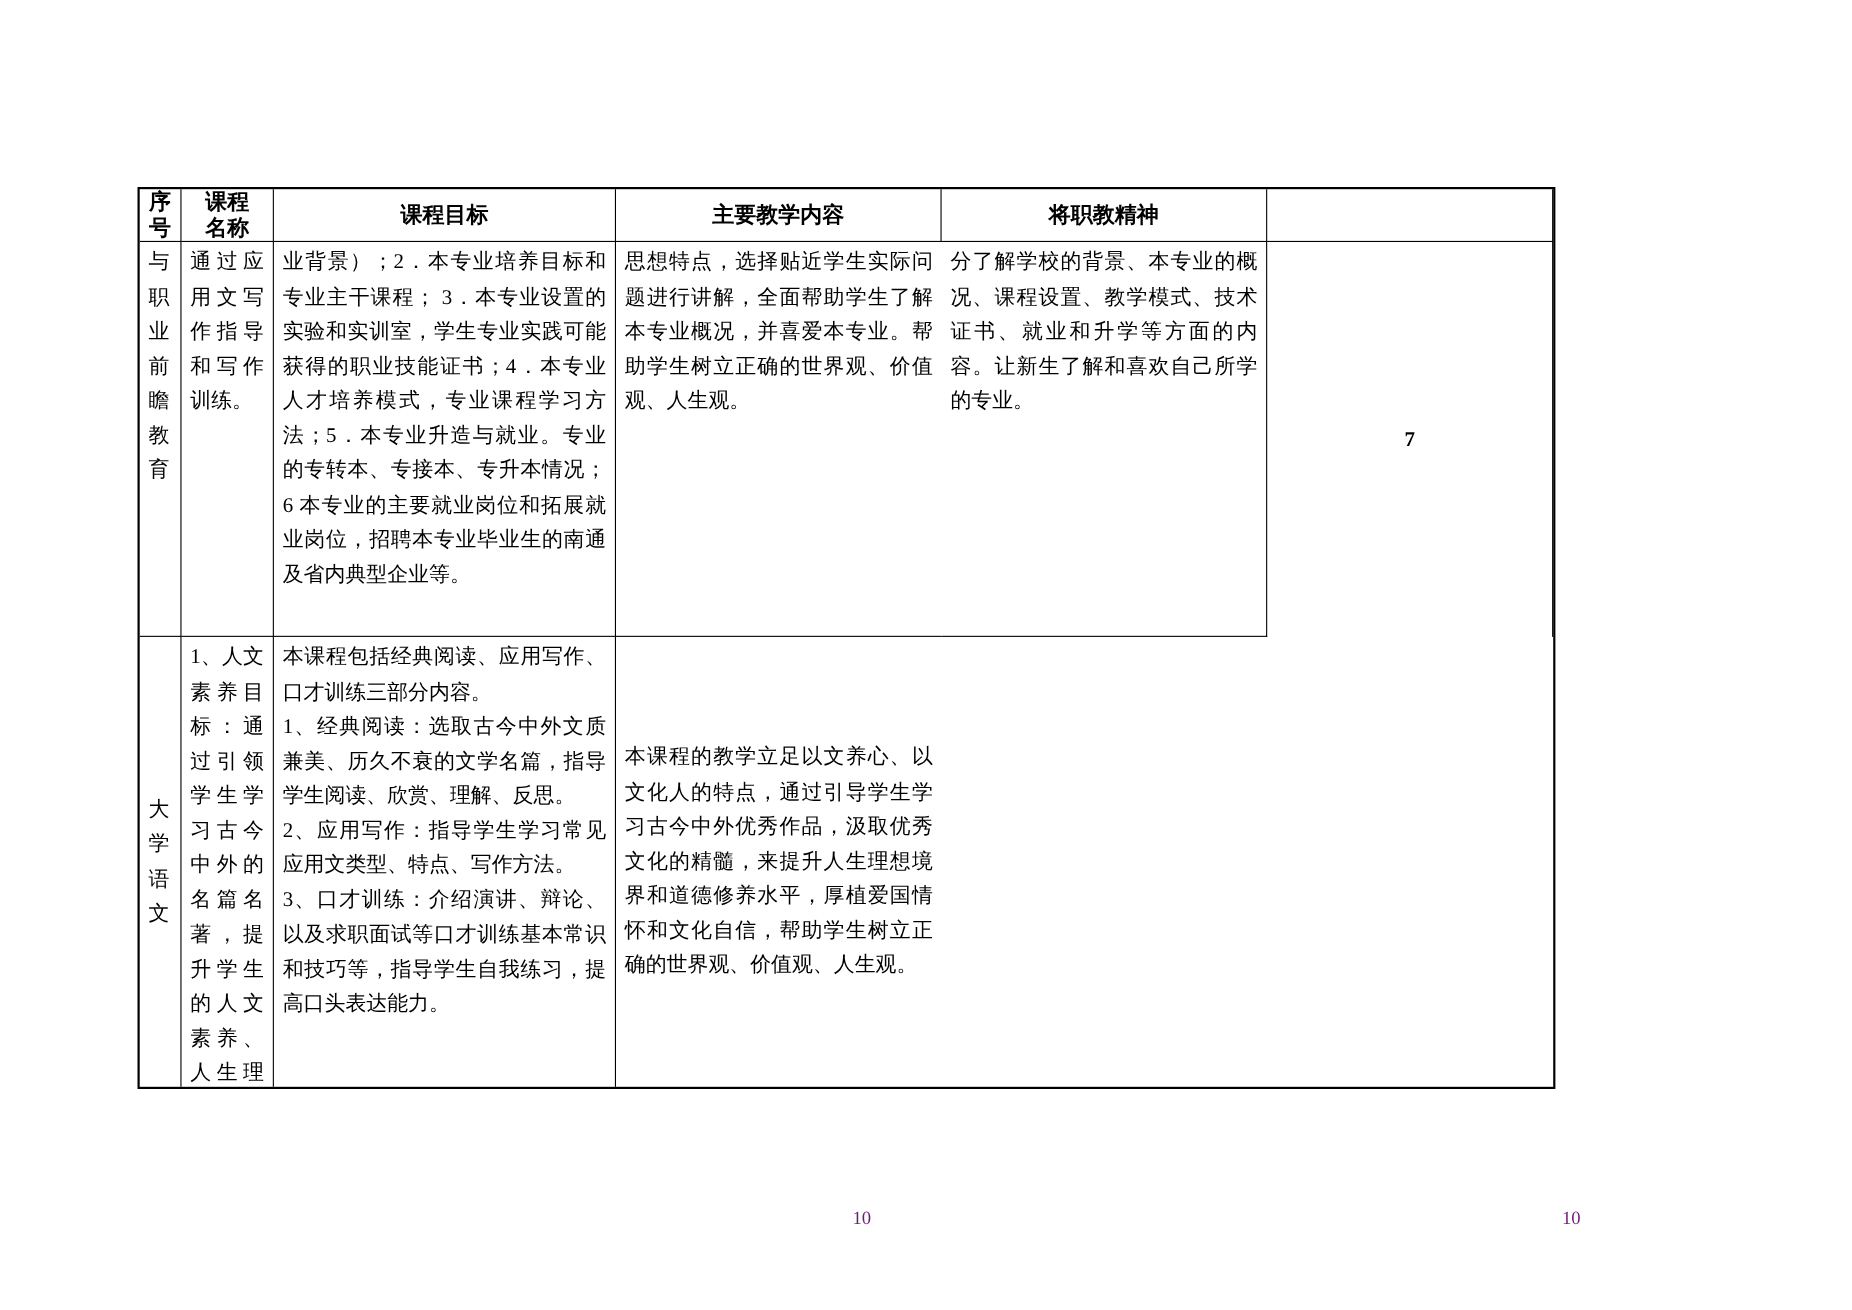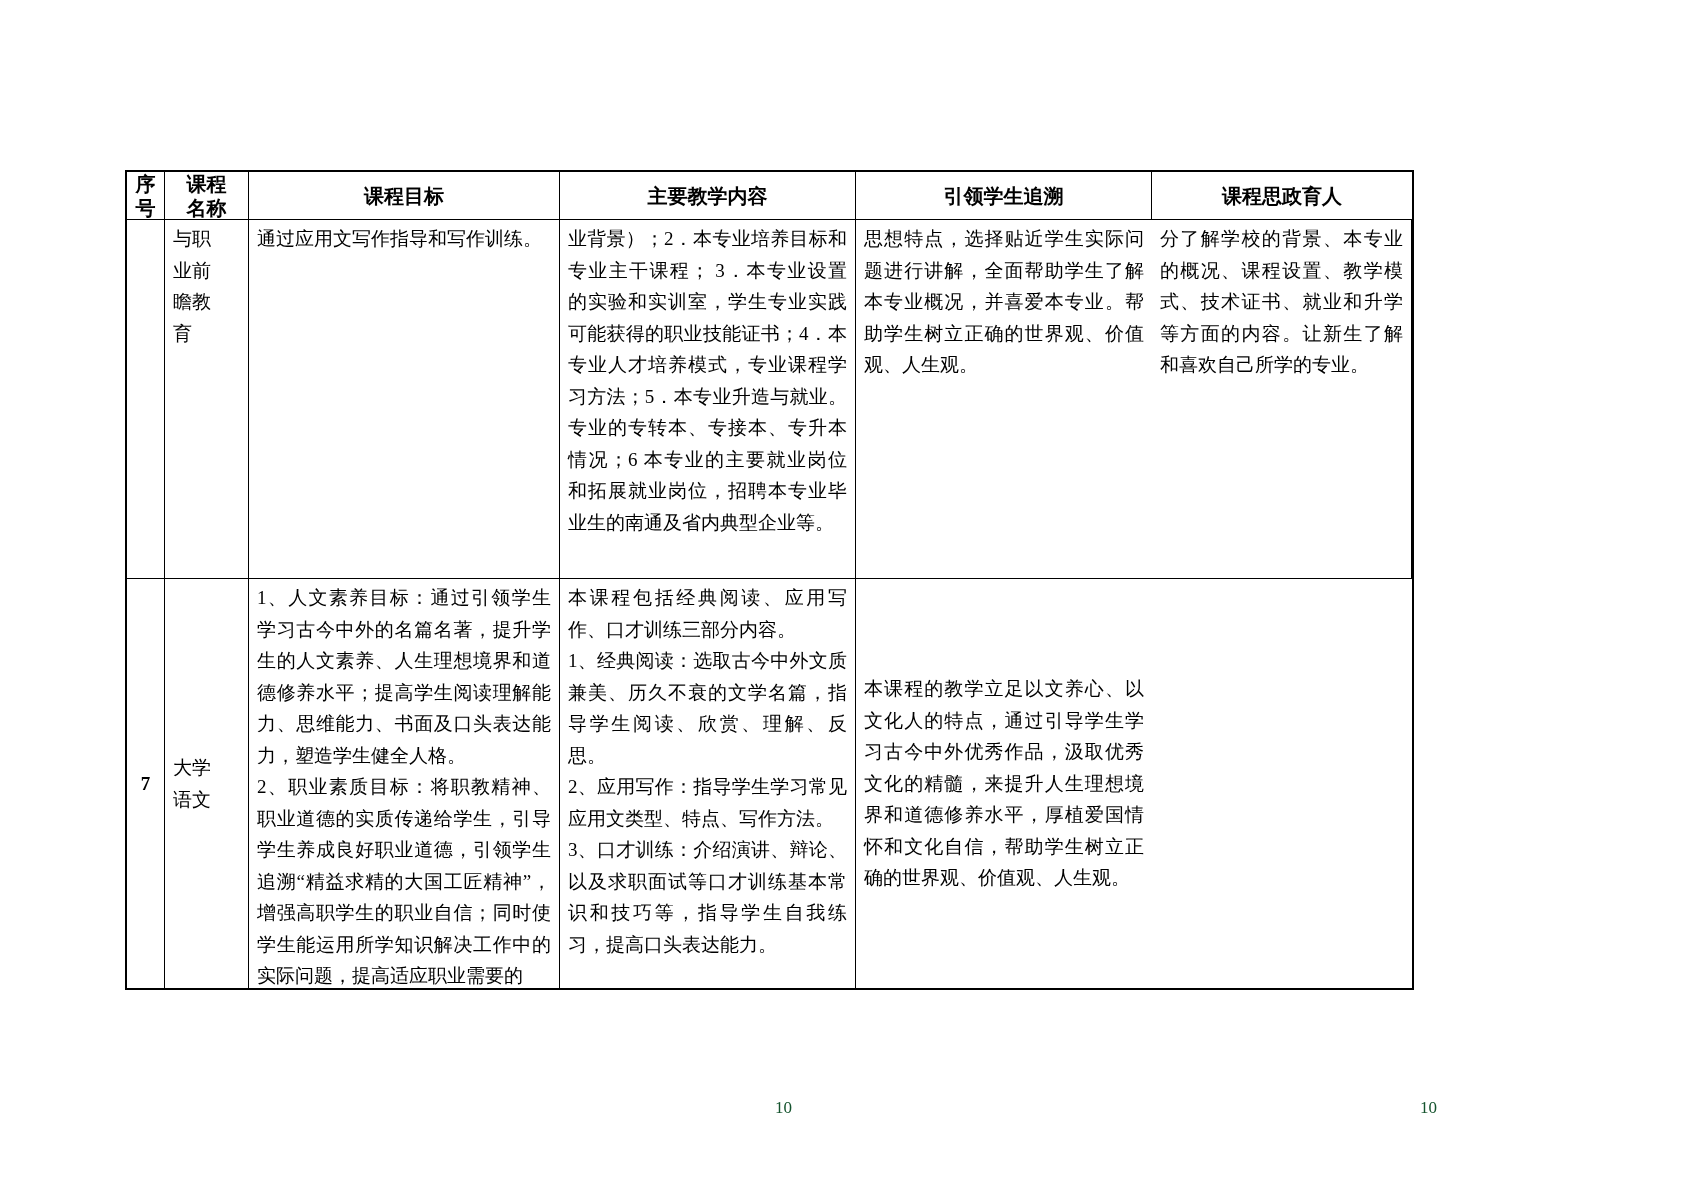--- a/index.html
+++ b/index.html
@@ -63,40 +63,39 @@
   }
   .seq-cell {
     font-weight: bold;
     text-align: center;
   }
   .name-cell { text-align: left; }
   .page-number {
     position: absolute;
     font-size: 17px;
     line-height: 20px;
-    color: #14532d;
+    color: #701a75;
   }
   .page-number.center { left: 775px; top: 1098px; }
   .page-number.right  { left: 1420px; top: 1098px; }
 </style>
 </head>
 <body>
 
 <div class="page">
 
   <div class="course-table">
 
     <div class="td th">序
 号</div>
     <div class="td th">课程
 名称</div>
     <div class="td th">课程目标</div>
     <div class="td th">主要教学内容</div>
-    <div class="td th">引领学生追溯</div>
-    <div class="td th last-col">课程思政育人</div>
+    <div class="td th">将职教精神</div>
 
     <div class="td seq-cell"></div>
     <div class="td name-cell">与职
 业前
 瞻教
 育</div>
     <div class="td">通过应用文写作指导和写作训练。</div>
     <div class="td">业背景）；2．本专业培养目标和专业主干课程； 3．本专业设置的实验和实训室，学生专业实践可能获得的职业技能证书；4．本专业人才培养模式，专业课程学习方法；5．本专业升造与就业。专业的专转本、专接本、专升本情况；6 本专业的主要就业岗位和拓展就业岗位，招聘本专业毕业生的南通及省内典型企业等。</div>
     <div class="td last-col">思想特点，选择贴近学生实际问题进行讲解，全面帮助学生了解本专业概况，并喜爱本专业。帮助学生树立正确的世界观、价值观、人生观。</div>
     <div class="td">分了解学校的背景、本专业的概况、课程设置、教学模式、技术证书、就业和升学等方面的内容。让新生了解和喜欢自己所学的专业。</div>

